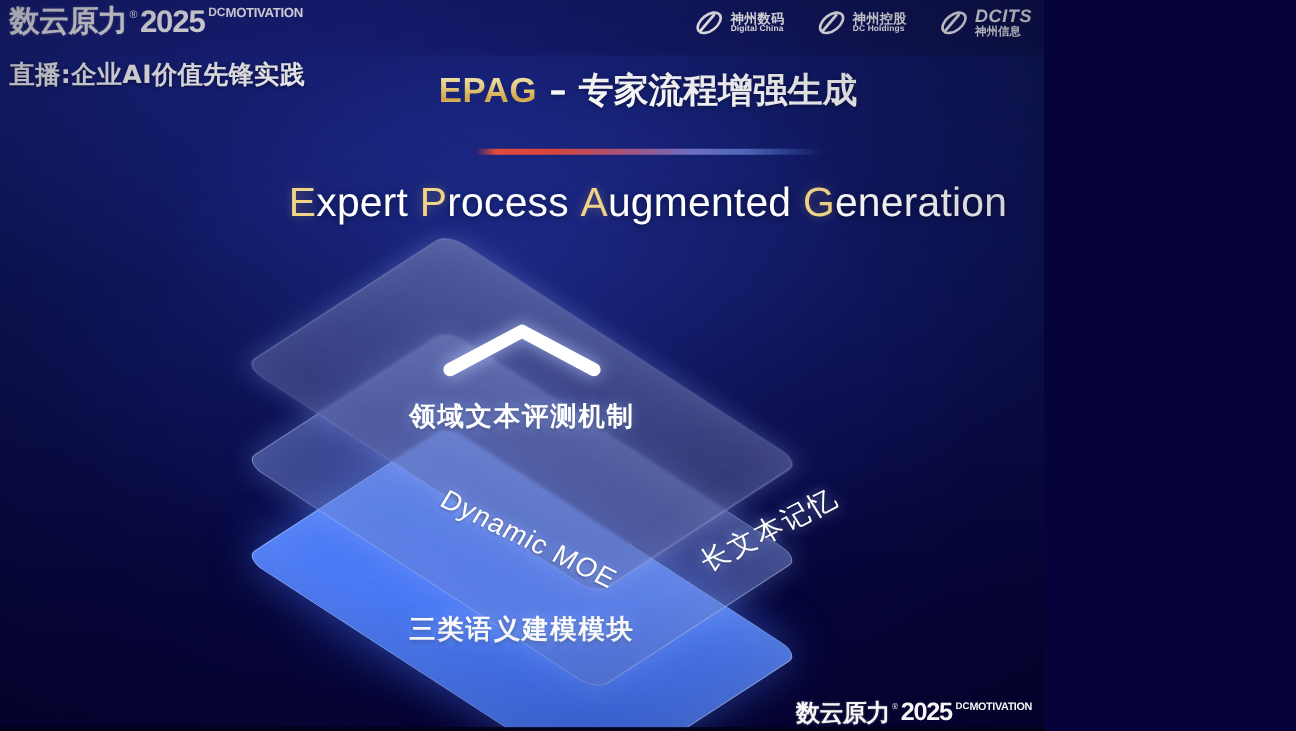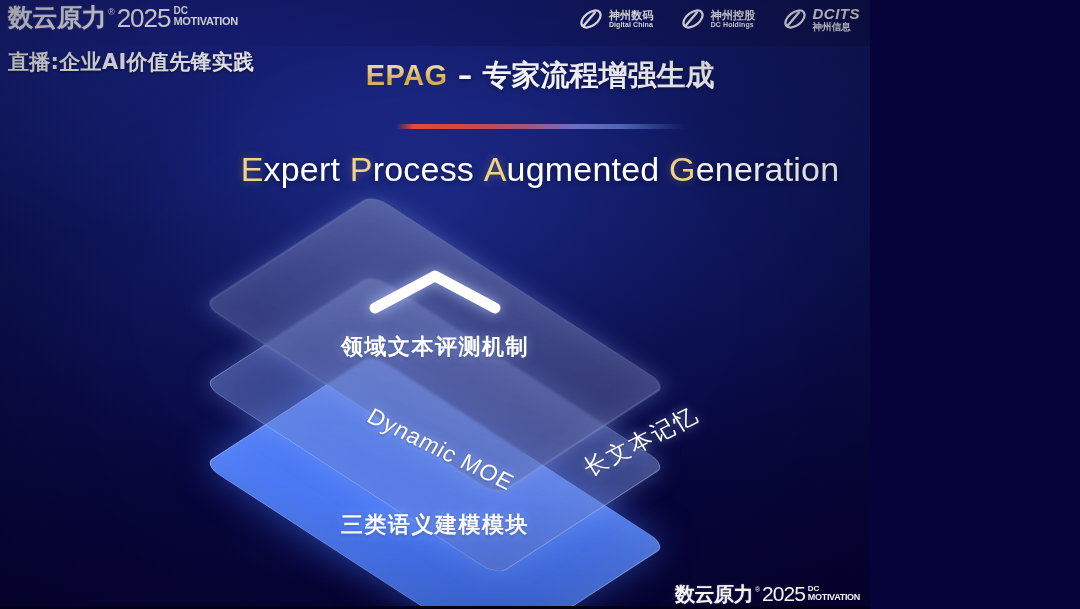--- a/index.html
+++ b/index.html
@@ -44,25 +44,25 @@
     white-space: nowrap;
   }
   .brand-cn {
     font-size: 25px; font-weight: 700; letter-spacing: -0.5px;
     line-height: 28px;
     font-family: "DejaVu Sans", "Liberation Sans", sans-serif;
     text-shadow: 0 0 2px rgba(255,255,255,0.35);
   }
   .brand-reg { font-size: 9px; line-height: 12px; position: relative; top: 2px; }
   .brand-year {
-    font-size: 26px; font-weight: 400; letter-spacing: -1px; line-height: 28px;
+    font-size: 26px; font-weight: 700; letter-spacing: -1px; line-height: 28px;
     font-family: "Liberation Sans", sans-serif;
   }
   .brand-dc {
-    display: flex; flex-direction: column; line-height: 1;
+    display: flex; line-height: 1;
     margin-left: 1px; position: relative; top: 2px;
   }
   .brand-dc-top { font-size: 10px; font-weight: 700; letter-spacing: 0px; }
   .brand-dc-bot { font-size: 11px; font-weight: 700; letter-spacing: -0.3px; }
 
   .live-title {
     position: absolute; left: 8px; top: 48px;
     font-size: 21px; font-weight: 700; color: #ffffff;
     letter-spacing: 0.3px; white-space: nowrap;
     font-family: "DejaVu Sans", "Liberation Sans", sans-serif;

